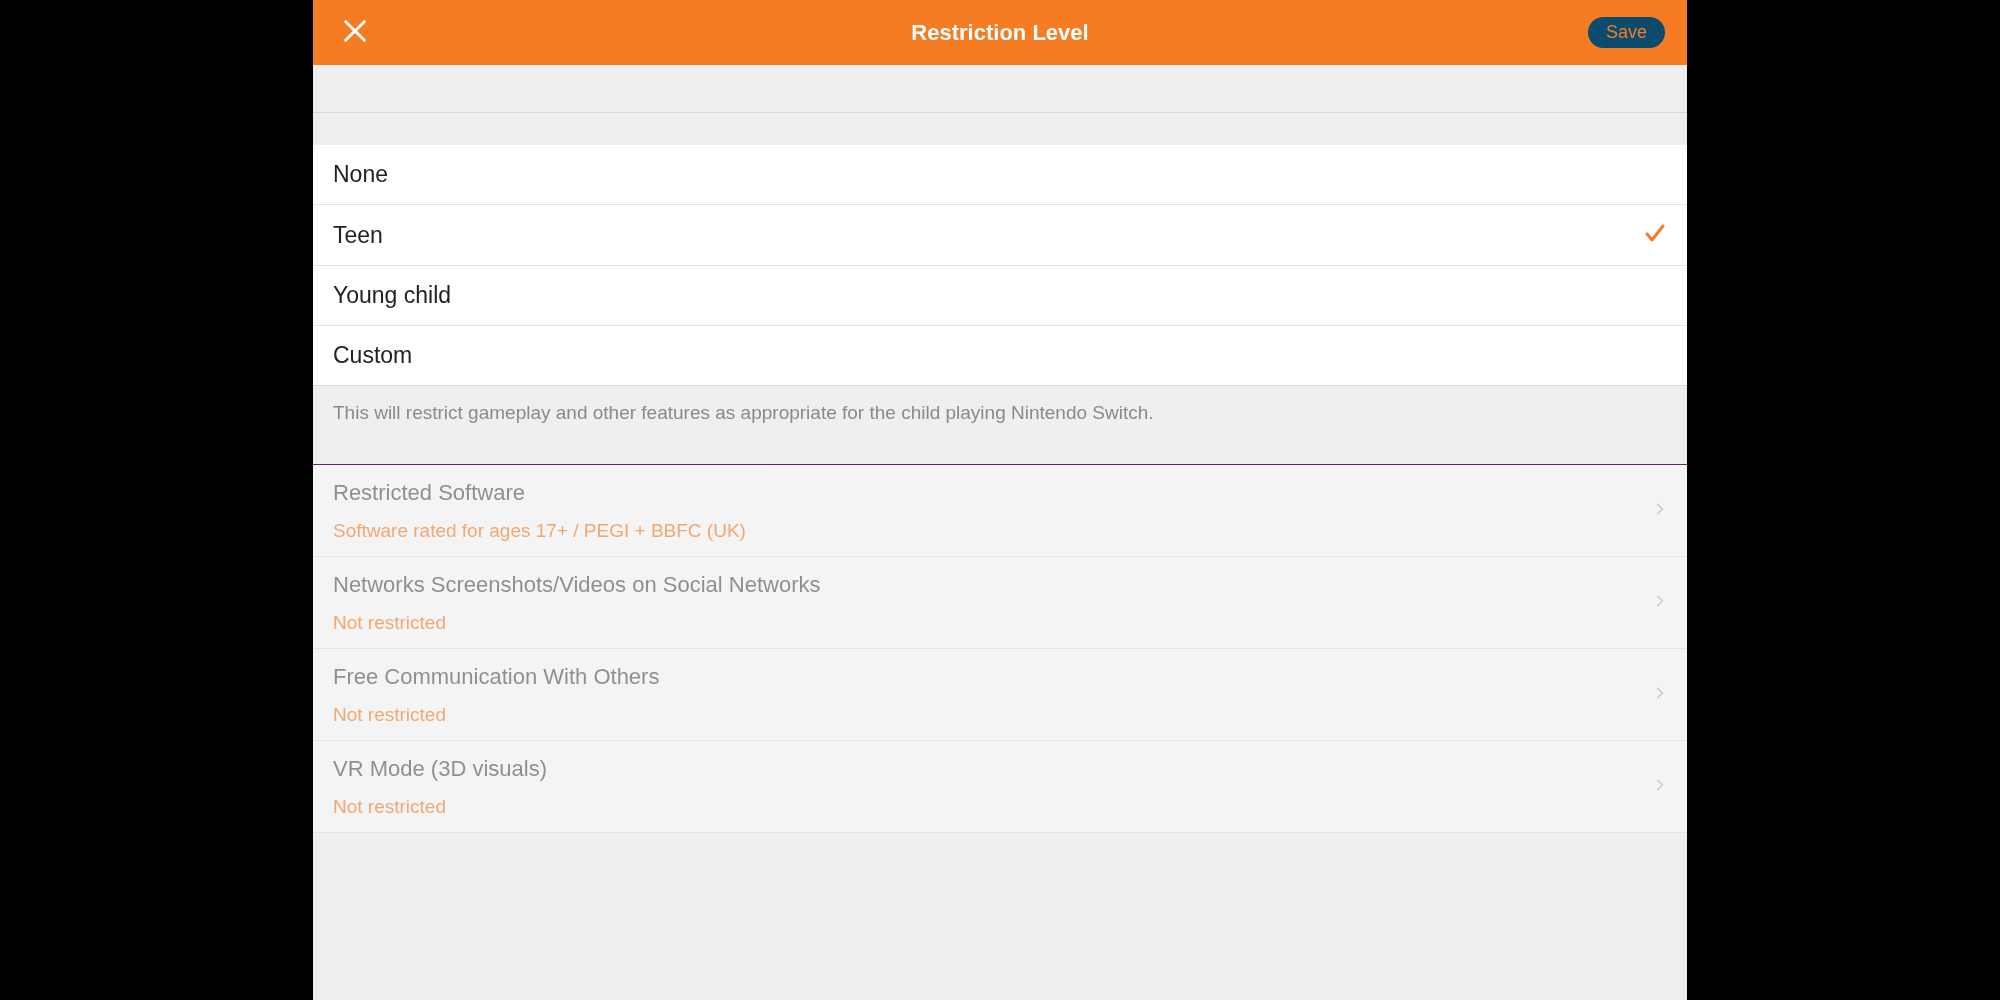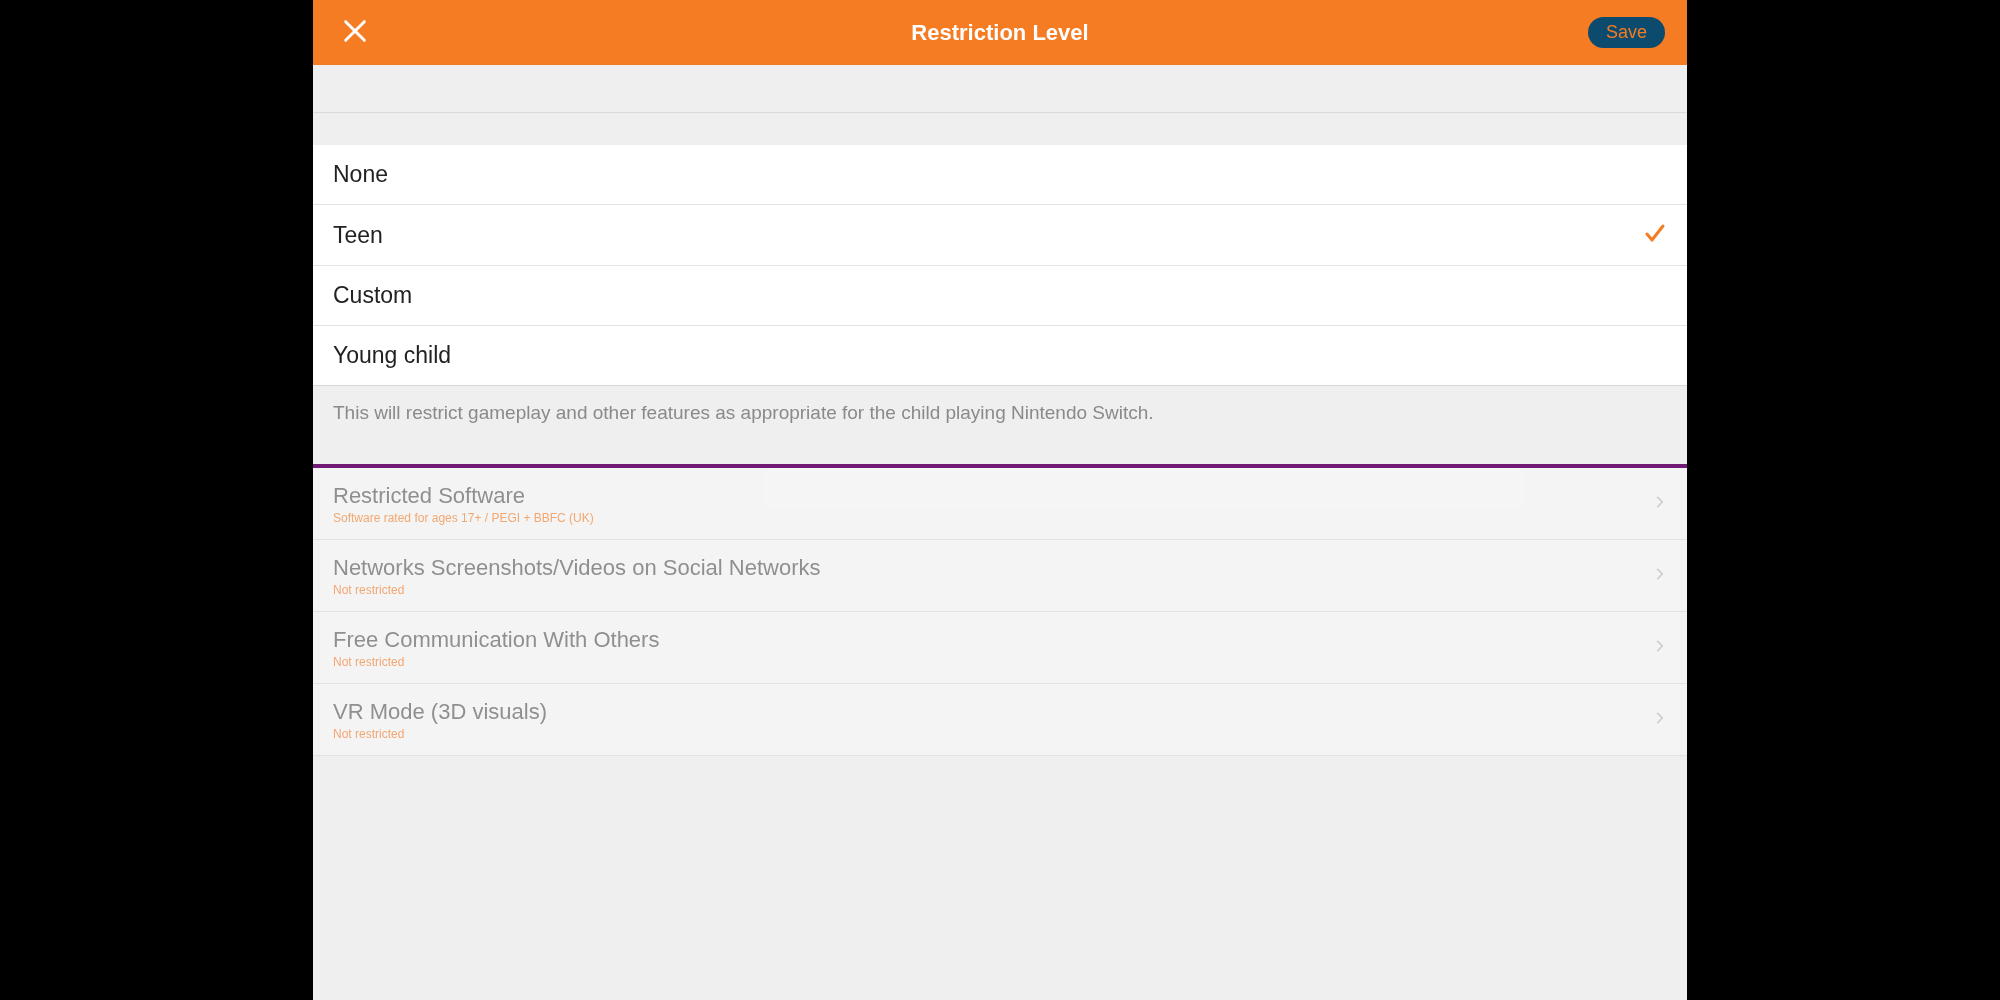--- a/index.html
+++ b/index.html
@@ -90,45 +90,45 @@
     }
     .check-icon svg {
       width: 24px;
       height: 24px;
     }
     .description {
       padding: 16px 20px 40px 20px;
       font-size: 19px;
       color: #8a8a8a;
       background: #efefef;
-      border-bottom: 4px solid #701a75;
+      border-bottom: 1px solid #701a75;
     }
     .settings-list {
       background: #f8f8f8;
       opacity: 0.62;
     }
     .setting-item {
       display: flex;
       align-items: center;
       justify-content: space-between;
       padding: 15px 20px 14px 20px;
       border-bottom: 1px solid #ddd;
     }
     .setting-text {
       display: flex;
       flex-direction: column;
-      gap: 2px;
+      gap: 14px;
     }
     .setting-title {
       font-size: 22px;
       color: #555;
       font-weight: 400;
     }
     .setting-subtitle {
-      font-size: 12px;
+      font-size: 19px;
       color: #f57c23;
       font-weight: 400;
     }
     .chevron-icon svg {
       width: 14px;
       height: 14px;
     }
   </style>
 </head>
 <body>
@@ -156,24 +156,24 @@
     </div>
     <div class="level-item">
       <span class="level-label">Teen</span>
       <span class="check-icon">
         <svg viewBox="0 0 24 24" fill="none" stroke="#f57c23" stroke-width="3" stroke-linecap="round" stroke-linejoin="round">
           <polyline points="4 13 9 19 20 5"></polyline>
         </svg>
       </span>
     </div>
     <div class="level-item">
+      <span class="level-label">Young child</span>
+    </div>
+    <div class="level-item">
       <span class="level-label">Custom</span>
-    </div>
-    <div class="level-item">
-      <span class="level-label">Young child</span>
     </div>
   </div>
 
   <div class="description">This will restrict gameplay and other features as appropriate for the child playing Nintendo Switch.</div>
 
   <div class="settings-list">
     <div class="setting-item">
       <div class="setting-text">
         <div class="setting-title">Restricted Software</div>
         <div class="setting-subtitle">Software rated for ages 17+ / PEGI + BBFC (UK)</div>

